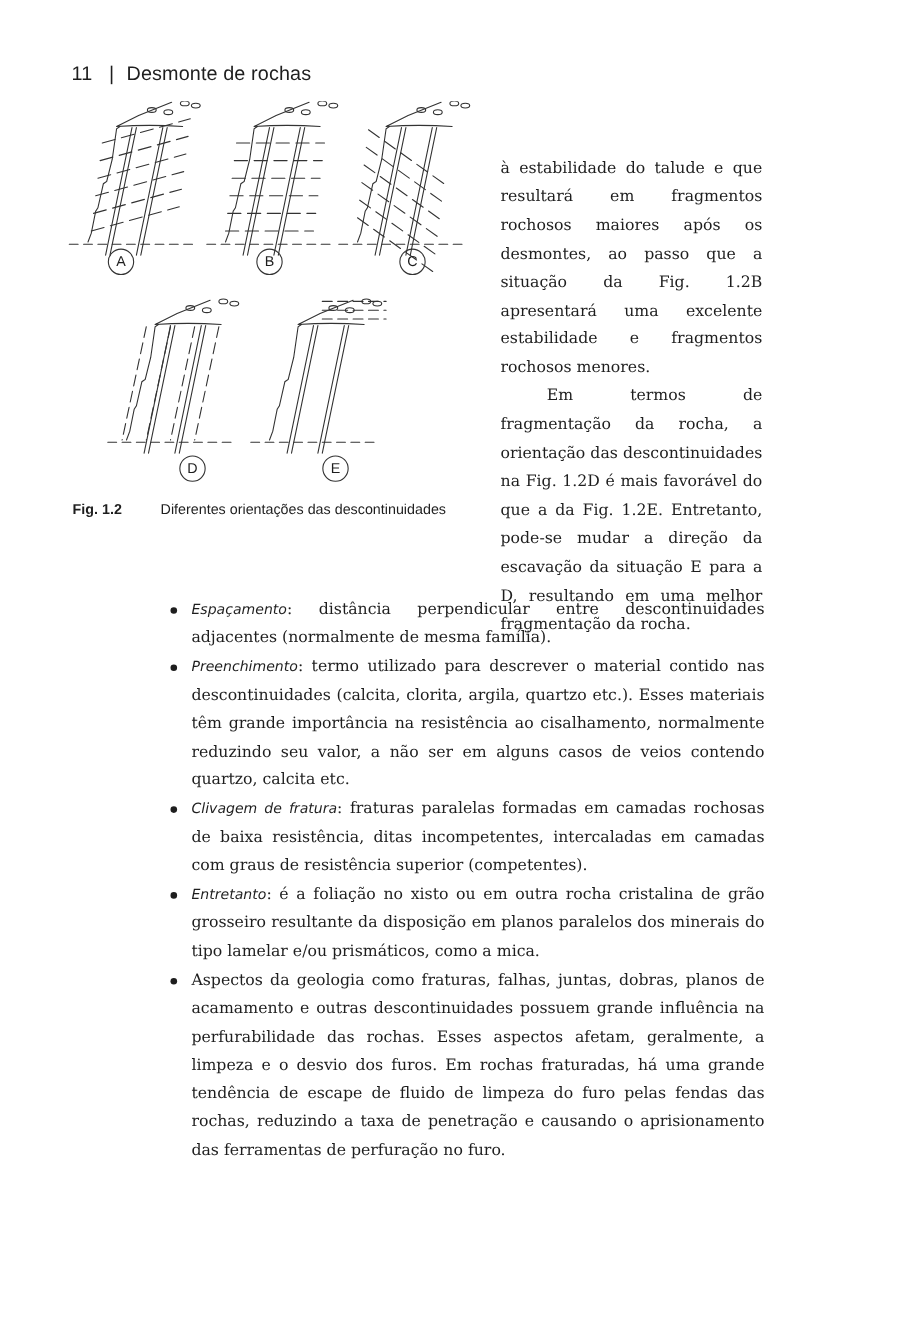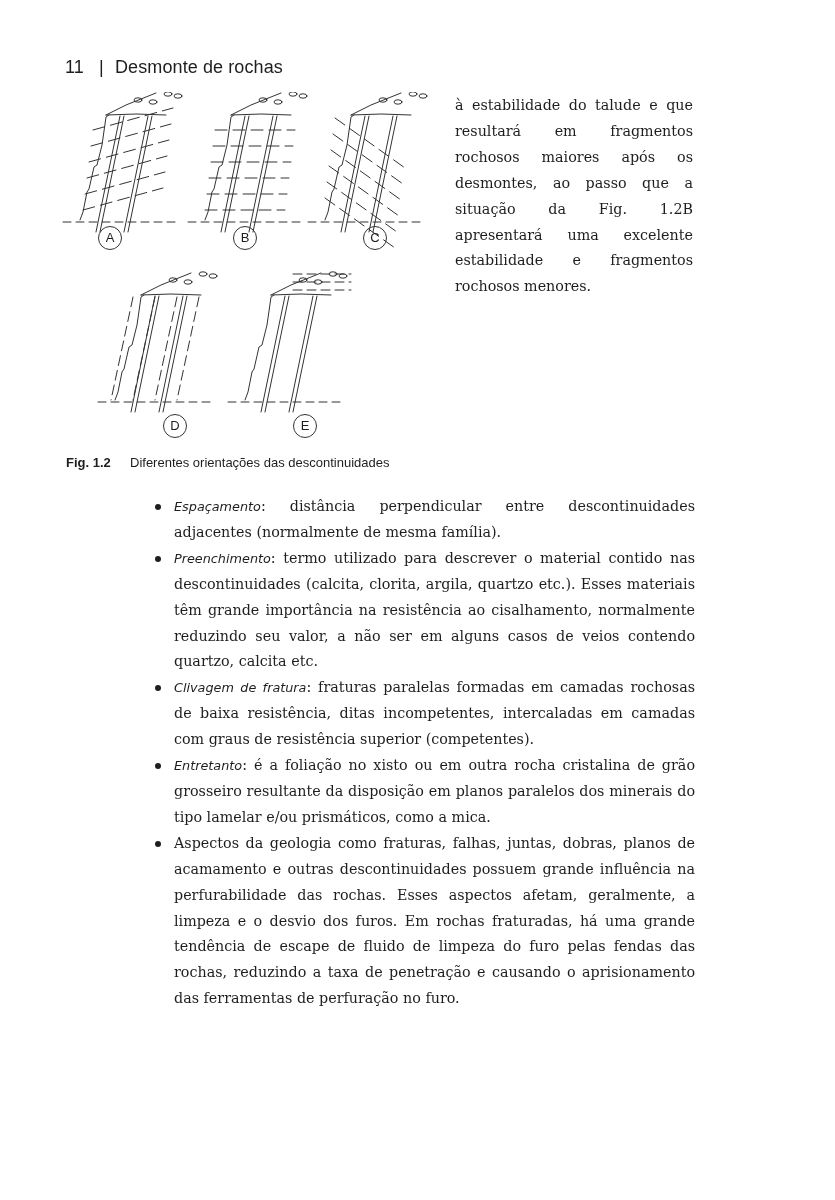--- a/index.html
+++ b/index.html
@@ -1,30 +1,30 @@
 <!DOCTYPE html>
 <html><head>
 <meta charset="utf-8">
 <style>
   html, body { margin: 0; padding: 0; background: #ffffff; }
   body { width: 835px; height: 1200px; position: relative; overflow: hidden; color: #1e1e1e; }
-  .serif { font-family: "DejaVu Serif", "Liberation Serif", serif; }
+  .serif { font-family: "DejaVu Serif", "Liberation Serif", serif; margin-top: 48px; }
   .sans { font-family: "Liberation Sans", "DejaVu Sans", sans-serif; }
 
   .running-head { position: absolute; left: 65px; top: 57px; font-size: 18px; letter-spacing: 0.1px; }
   .running-head .pg { display: inline-block; width: 34px; }
   .running-head .bar { display: inline-block; width: 16px; }
 
   .figure { position: absolute; left: 58px; top: 92px; width: 380px; height: 350px; }
   .figure svg { position: absolute; left: 0; top: 0; }
   .fig-label { position: absolute; width: 22px; height: 22px; border: 1.2px solid #333; border-radius: 50%;
     font-size: 13px; line-height: 22px; text-align: center; font-family: "Liberation Sans", sans-serif; }
 
   .caption { position: absolute; left: 66px; top: 455px; font-size: 13px; }
-  .caption .num { font-weight: bold; display: inline-block; width: 64px; }
+  .caption .num { font-weight: bold; display: inline-block; width: 80px; }
   .caption .txt { }
 
   .side-col { position: absolute; left: 455px; top: 93px; width: 238px; font-size: 14.3px; line-height: 25.9px; text-align: justify; }
   .side-col p { margin: 0; }
   .side-col p.indent { text-indent: 42px; }
 
   .body { position: absolute; left: 155px; top: 494px; width: 540px; font-size: 14.3px; line-height: 25.9px; text-align: justify; }
   .body ul { list-style: none; margin: 0; padding: 0; }
   .body li { position: relative; padding-left: 19px; }
   .body li .dot { position: absolute; left: 0; top: 10px; width: 6px; height: 6px; background: #1e1e1e; border-radius: 50%; }
@@ -127,20 +127,21 @@
   <div class="fig-label" style="left:105px;top:322px;">D</div>
   <div class="fig-label" style="left:235px;top:322px;">E</div>
 </div>
 
 <div class="caption sans">
   <span class="num">Fig. 1.2</span><span class="txt">Diferentes orientações das descontinuidades</span>
 </div>
 
 <div class="side-col serif">
   <p>à estabilidade do talude e que resultará em fragmentos rochosos maiores após os desmontes, ao passo que a situação da Fig. 1.2B apresentará uma excelente estabilidade e fragmentos rochosos menores.</p>
+  <p class="indent">Em termos de fragmentação da rocha, a orientação das descontinuidades na Fig. 1.2D é mais favorável do que a da Fig. 1.2E. Entretanto, pode-se mudar a direção da escavação da situação E para a D, resultando em uma melhor fragmentação da rocha.</p>
 </div>
 
 <div class="body serif">
   <ul>
     <li><span class="dot"></span><span class="term">Espaçamento</span><span>: distância perpendicular entre descontinuidades adjacentes (normalmente de mesma família).</span></li>
     <li><span class="dot"></span><span class="term">Preenchimento</span><span>: termo utilizado para descrever o material contido nas descontinuidades (calcita, clorita, argila, quartzo etc.). Esses materiais têm grande importância na resistência ao cisalhamento, normalmente reduzindo seu valor, a não ser em alguns casos de veios contendo quartzo, calcita etc.</span></li>
     <li><span class="dot"></span><span class="term">Clivagem de fratura</span><span>: fraturas paralelas formadas em camadas rochosas de baixa resistência, ditas incompetentes, intercaladas em camadas com graus de resistência superior (competentes).</span></li>
     <li><span class="dot"></span><span class="term">Entretanto</span><span>: é a foliação no xisto ou em outra rocha cristalina de grão grosseiro resultante da disposição em planos paralelos dos minerais do tipo lamelar e/ou prismáticos, como a mica.</span></li>
   </ul>
   <ul>

